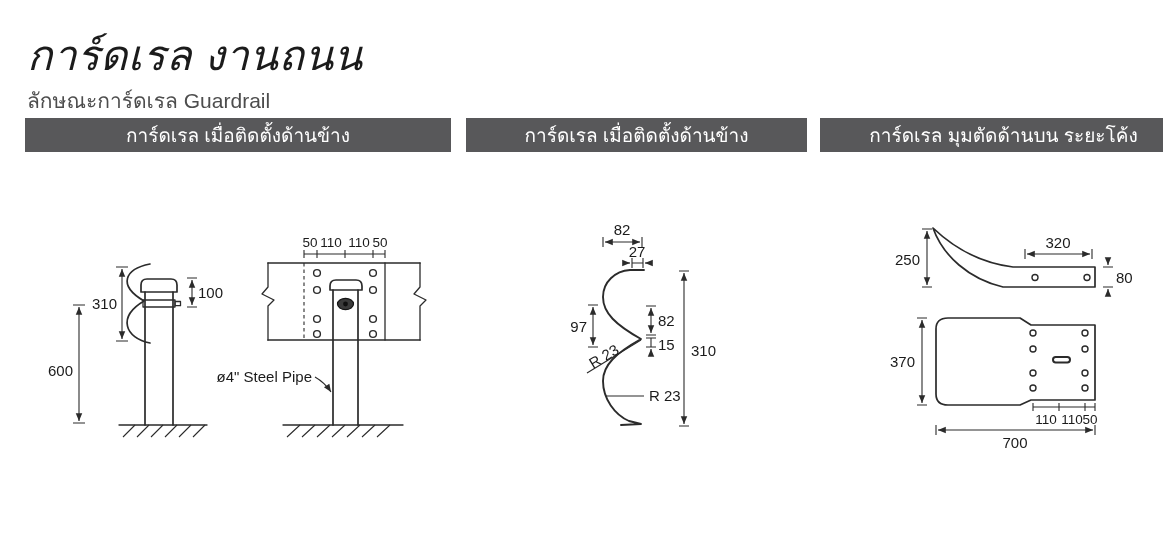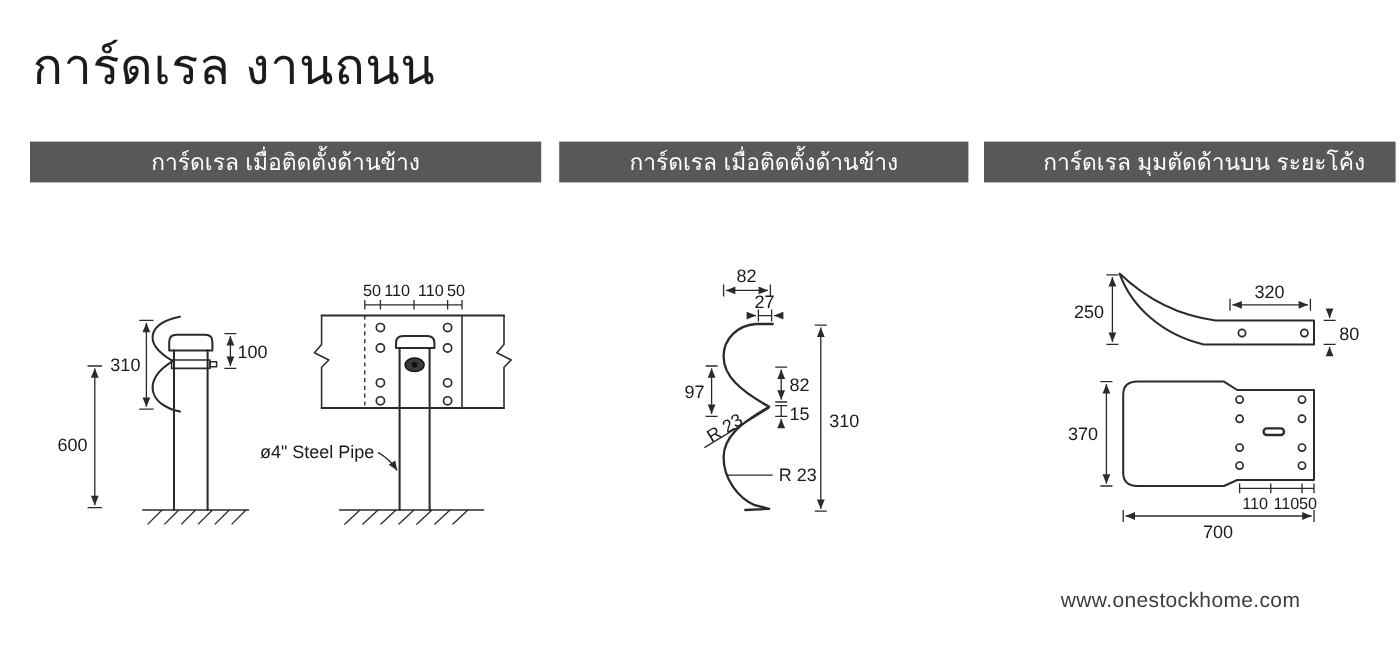--- a/index.html
+++ b/index.html
@@ -4,21 +4,21 @@
 <style>
   :root{
     --header-bg:#58585a; --header-text:#ffffff; --line:#2b2b2b;
     --title-text:#1b1b1b; --subtitle-text:#4d4d4d; --website-text:#3c3c3c;
   }
   *{margin:0;padding:0;box-sizing:border-box;}
   body{background:#ffffff;font-family:"Liberation Sans", sans-serif;}
   #screen{position:relative;width:1167px;height:544px;background:#ffffff;overflow:hidden;}
 
   .page-title{position:absolute;left:27px;top:22px;font-size:42px;font-weight:500;
-    color:var(--title-text);letter-spacing:.5px;}
+    color:var(--title-text);letter-spacing:.5px;font-style:italic;}
   .page-subtitle{position:absolute;left:27px;top:84px;font-size:21px;font-weight:400;
     color:var(--subtitle-text);}
   .website{position:absolute;left:884px;top:490px;font-size:17.5px;color:var(--website-text);
     letter-spacing:.3px;}
 
   .hdr{position:absolute;top:118px;height:34px;background:var(--header-bg);
     color:var(--header-text);display:flex;align-items:center;justify-content:center;
     font-size:19px;}
   .hdr1{left:25px;width:426px;}
   .hdr2{left:466px;width:341px;}
@@ -45,20 +45,21 @@
 
   <svg width="0" height="0" style="position:absolute" aria-hidden="true">
     <defs>
       <marker id="arr" viewBox="0 0 10 10" refX="9.3" refY="5" markerWidth="9" markerHeight="9" orient="auto-start-reverse" markerUnits="userSpaceOnUse">
         <path d="M0.6,1.4 L9.4,5 L0.6,8.6 Z" fill="#2b2b2b"></path>
       </marker>
     </defs>
   </svg>
 
   <div class="page-title">การ์ดเรล งานถนน</div>
+  <div class="page-subtitle">ลักษณะการ์ดเรล Guardrail</div>
 
   <div class="hdr hdr1">การ์ดเรล เมื่อติดตั้งด้านข้าง</div>
   <div class="hdr hdr2">การ์ดเรล เมื่อติดตั้งด้านข้าง</div>
   <div class="hdr hdr3">การ์ดเรล มุมตัดด้านบน ระยะโค้ง</div>
 
   <svg class="panel-svg p1" width="440" height="310" viewBox="0 0 440 310">
 
     <g>
       <path class="ln" d="M116,117 V110 Q116,104 122,104 H146 Q152,104 152,110 V117 Z"></path>
       <path class="ln" d="M120,117 V250 M148,117 V250"></path>
@@ -176,14 +177,13 @@
       <path class="dim" d="M119,250 V260 M278,250 V260"></path>
       <line class="dim" x1="121" y1="255" x2="276" y2="255" marker-start="url(#arr)" marker-end="url(#arr)"></line>
       <text class="dimtxt mid" x="198" y="273">700</text>
       <path class="dim" d="M216,232 H278 M216,228 V236 M242,228 V236 M268,228 V236 M278,228 V236"></path>
       <text class="dimtxt sm mid" x="229" y="249">110</text>
       <text class="dimtxt sm mid" x="255" y="249">110</text>
       <text class="dimtxt sm mid" x="273" y="249">50</text>
     </g>
   </svg>
 
-  <div class="website">www.onestockhome.com</div>
 </div>
 
 </body></html>

